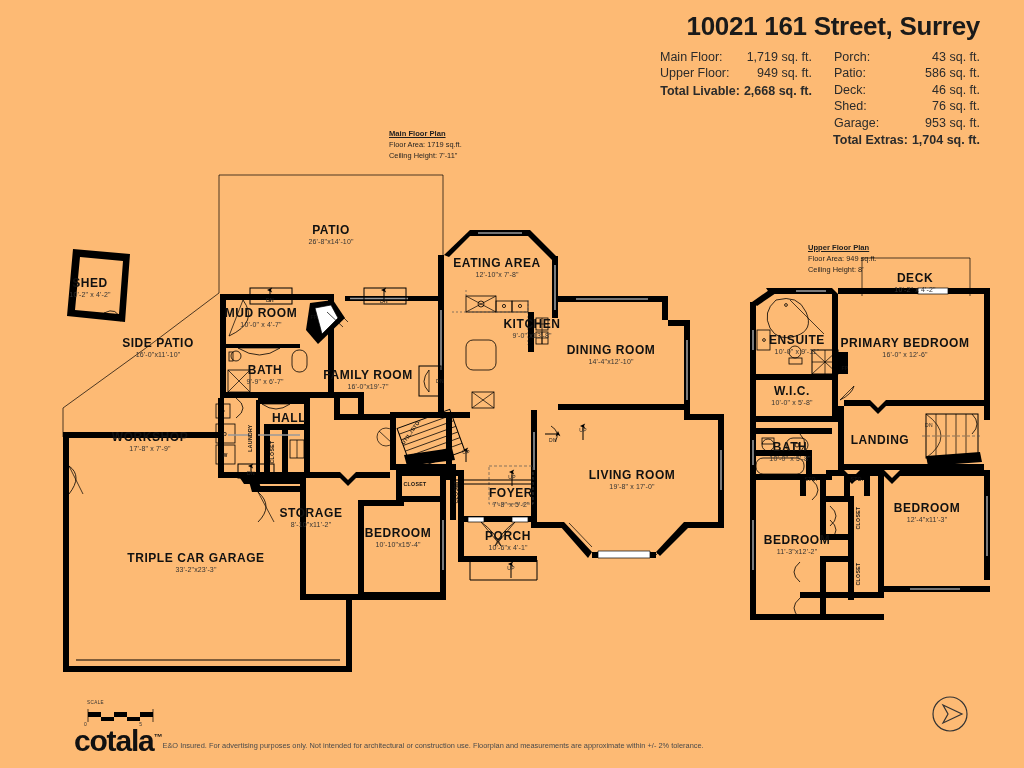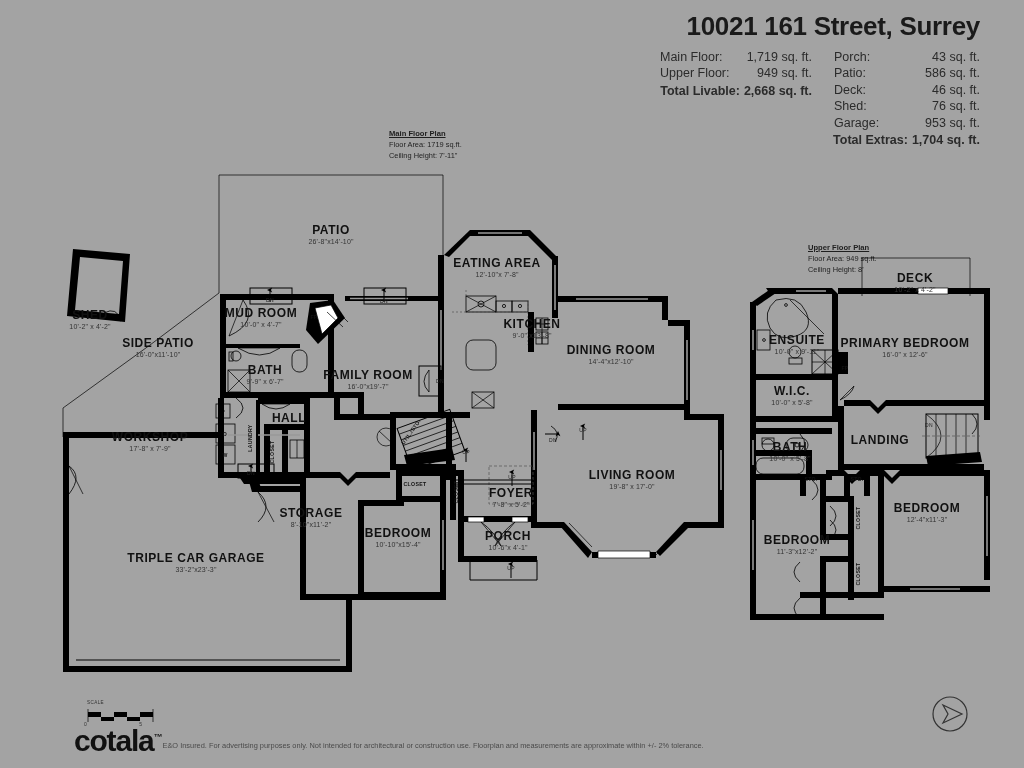--- a/index.html
+++ b/index.html
@@ -6,21 +6,21 @@
   * { box-sizing: border-box; }
   html, body {
     margin: 0; padding: 0;
     background: #ffffff;
     font-family: "Liberation Sans", sans-serif;
   }
   #page {
     position: relative;
     width: 1024px;
     height: 768px;
-    background: #a3a3a3;
+    background: #fdba74;
     overflow: hidden;
   }
 
   
   #header {
     position: absolute;
     right: 44px;
     top: 12px;
     width: 320px;
     text-align: right;
@@ -551,21 +551,21 @@
       <path class="hair" d="M88,709 L88,722 M153,709 L153,722"></path>
     </g>
 
     <g>
       <circle cx="950" cy="714" r="17" fill="none" stroke="#333" stroke-width="1.2"></circle>
       <path d="M943,705 L962,714 L943,723 L948,714 Z" fill="none" stroke="#333" stroke-width="1.2"></path>
     </g>
   </svg>
 
   <div id="main-rooms">
-      <div class="room" style="left: 90px; top: 288px; margin-top: 32px;">
+      <div class="room" style="left: 90px; top: 288px;">
         <span class="nm">SHED</span>
         <span class="dim">10'-2" x  4'-2"</span>
       </div>
       <div class="room" style="left: 158px; top: 348px;">
         <span class="nm">SIDE PATIO</span>
         <span class="dim">16'-0"x11'-10"</span>
       </div>
       <div class="room" style="left: 331px; top: 235px;">
         <span class="nm">PATIO</span>
         <span class="dim">26'-8"x14'-10"</span>

